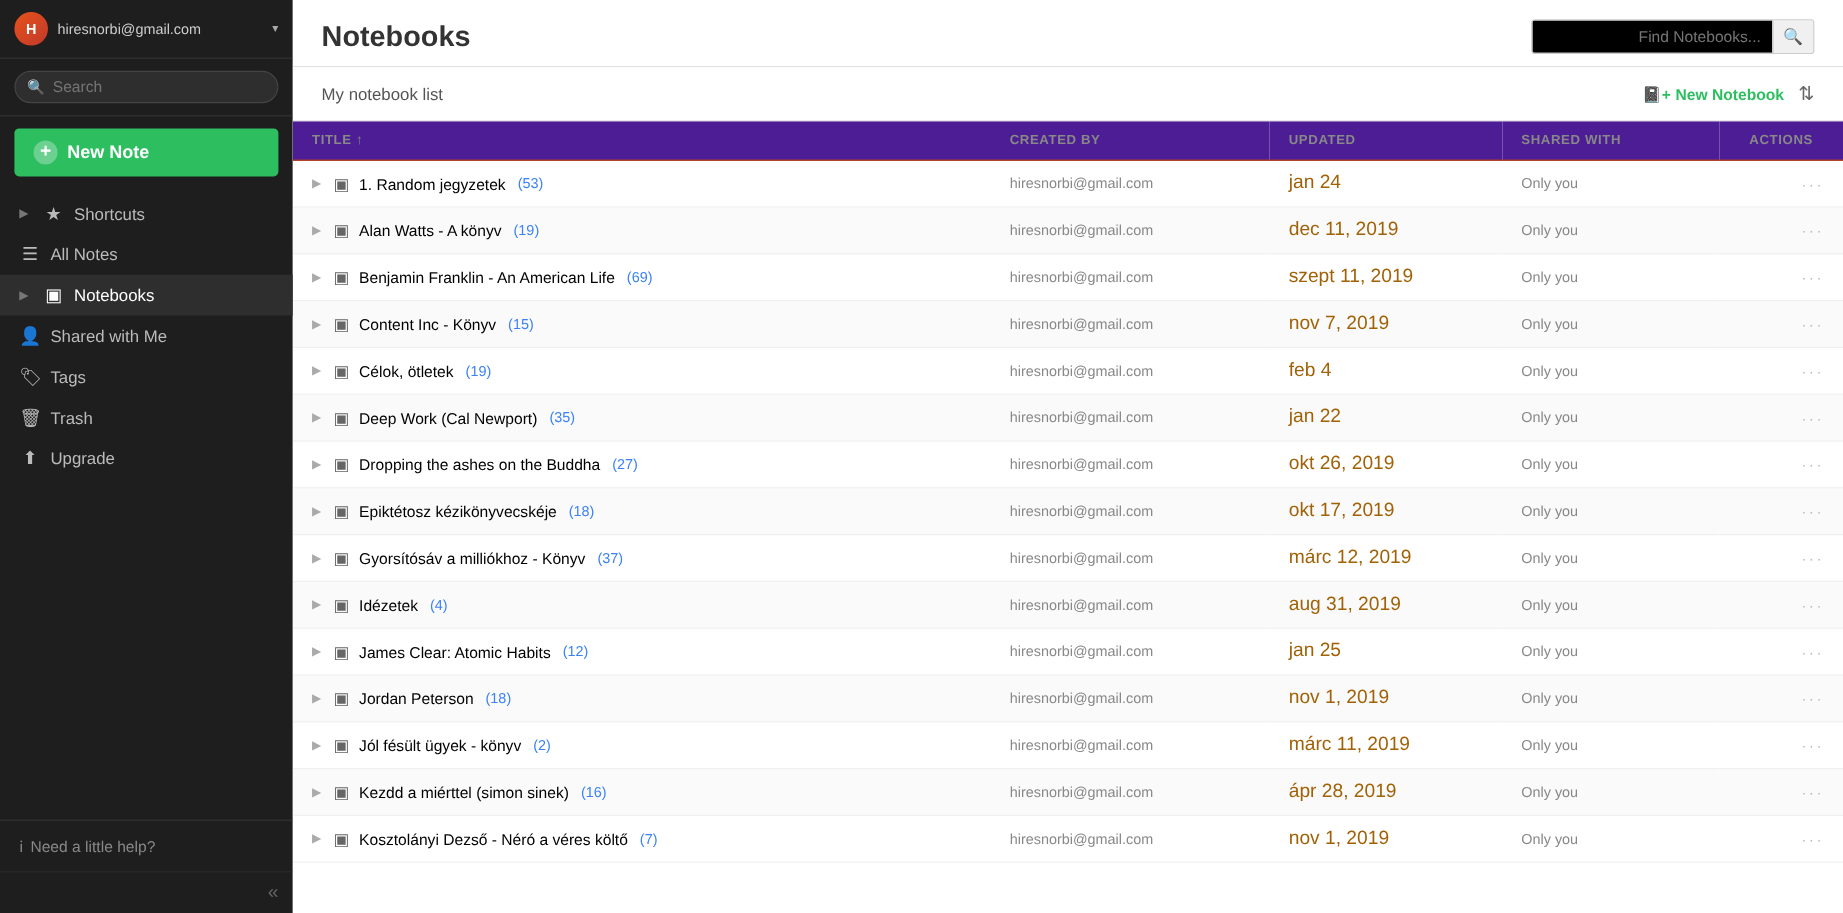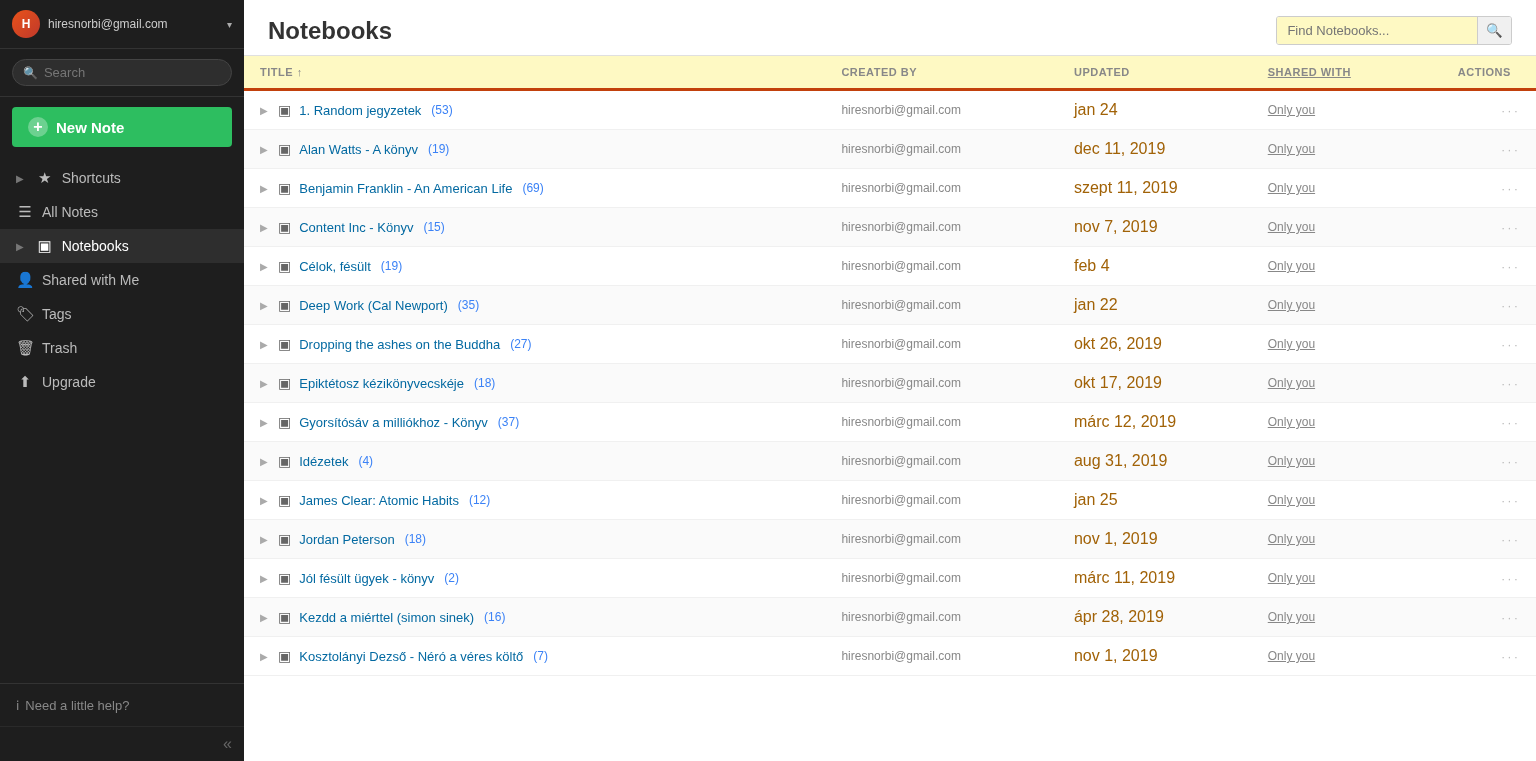--- a/index.html
+++ b/index.html
@@ -146,21 +146,22 @@
       border-radius: 3px;
       overflow: hidden;
     }
     .find-notebooks input {
       border: none;
       outline: none;
       padding: 6px 10px;
       font-size: 13px;
       color: #666;
       width: 200px;
-      background: #fef9c3;
+      background: #000000;
+      text-align: right;
     }
     .find-search-btn {
       background: #f0f0f0;
       border: none;
       border-left: 1px solid #ccc;
       padding: 6px 8px;
       cursor: pointer;
       color: #666;
     }
 
@@ -205,22 +206,22 @@
       flex: 1;
       overflow-y: auto;
       background: #fff;
     }
     table {
       width: 100%;
       border-collapse: collapse;
       font-size: 13px;
     }
     thead tr {
-      background: #fef9c3;
-      border-bottom: 3px solid #c2410c;
+      background: #4c1d95;
+      border-bottom: 1px solid #c2410c;
     }
     thead th {
       padding: 10px 16px;
       text-align: left;
       font-size: 11px;
       font-weight: 600;
       color: #888;
       letter-spacing: 0.5px;
       text-transform: uppercase;
     }
@@ -242,30 +243,30 @@
     }
     .expand-arrow {
       color: #aaa;
       font-size: 10px;
       width: 10px;
     }
     .notebook-icon {
       color: #666;
       font-size: 14px;
     }
-    .notebook-name { color: #0369a1; font-weight: 400; }
+    .notebook-name { color: #000000; font-weight: 400; }
     .notebook-count { color: #3b82f6; font-size: 12px; margin-left: 2px; }
     .email-cell { color: #888; font-size: 12px; }
     .date-cell { color: #a16207; font-size: 16px; }
     .shared-cell { color: #888; font-size: 12px; }
     .actions-cell { color: #bbb; letter-spacing: 2px; cursor: pointer; }
     .col-title { width: 45%; }
     .col-created { width: 18%; }
     .col-updated { width: 15%; }
-    .col-shared { width: 14%; text-decoration: underline; }
+    .col-shared { width: 14%; }
     .col-actions { width: 8%; }
   </style>
 </head>
 <body>
 
 <aside class="sidebar">
   <div class="sidebar-header">
     <div class="avatar-circle">
       <span>H</span>
     </div>
@@ -331,20 +332,32 @@
   <div class="main-header">
     <h1 class="main-title">Notebooks</h1>
     <div class="find-notebooks">
       <input type="text" placeholder="Find Notebooks..." style="">
       <button class="find-search-btn">
         <span>🔍</span>
       </button>
     </div>
   </div>
 
+  <div class="notebook-list-header">
+    <span class="notebook-list-title">My notebook list</span>
+    <div class="notebook-list-actions">
+      <button class="new-notebook-btn">
+        <span>📓+</span>
+        <span>New Notebook</span>
+      </button>
+      <button class="sort-btn">
+        <span>⇅</span>
+      </button>
+    </div>
+  </div>
 
   <div class="table-container">
     <table>
       <thead>
         <tr>
           <th class="col-title">
             <span>TITLE</span> <span>↑</span>
           </th>
           <th class="col-created">CREATED BY</th>
           <th class="col-updated">UPDATED</th>
@@ -407,21 +420,21 @@
     <td class="col-created email-cell">hiresnorbi@gmail.com</td>
     <td class="col-updated date-cell">nov 7, 2019</td>
     <td class="col-shared shared-cell">Only you</td>
     <td class="col-actions actions-cell">···</td>
   </tr>
           <tr>
     <td class="col-title">
       <div class="notebook-title-cell">
         <span class="expand-arrow">▶</span>
         <span class="notebook-icon">▣</span>
-        <span class="notebook-name">Célok, fésült</span>
+        <span class="notebook-name">Célok, ötletek</span>
         <span class="notebook-count">(19)</span>
       </div>
     </td>
     <td class="col-created email-cell">hiresnorbi@gmail.com</td>
     <td class="col-updated date-cell">feb 4</td>
     <td class="col-shared shared-cell">Only you</td>
     <td class="col-actions actions-cell">···</td>
   </tr>
           <tr>
     <td class="col-title">

